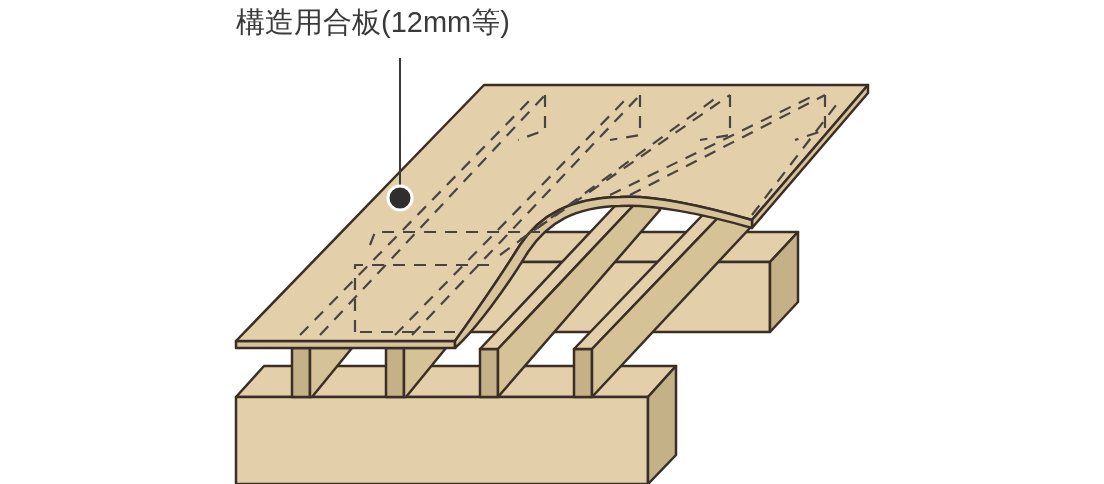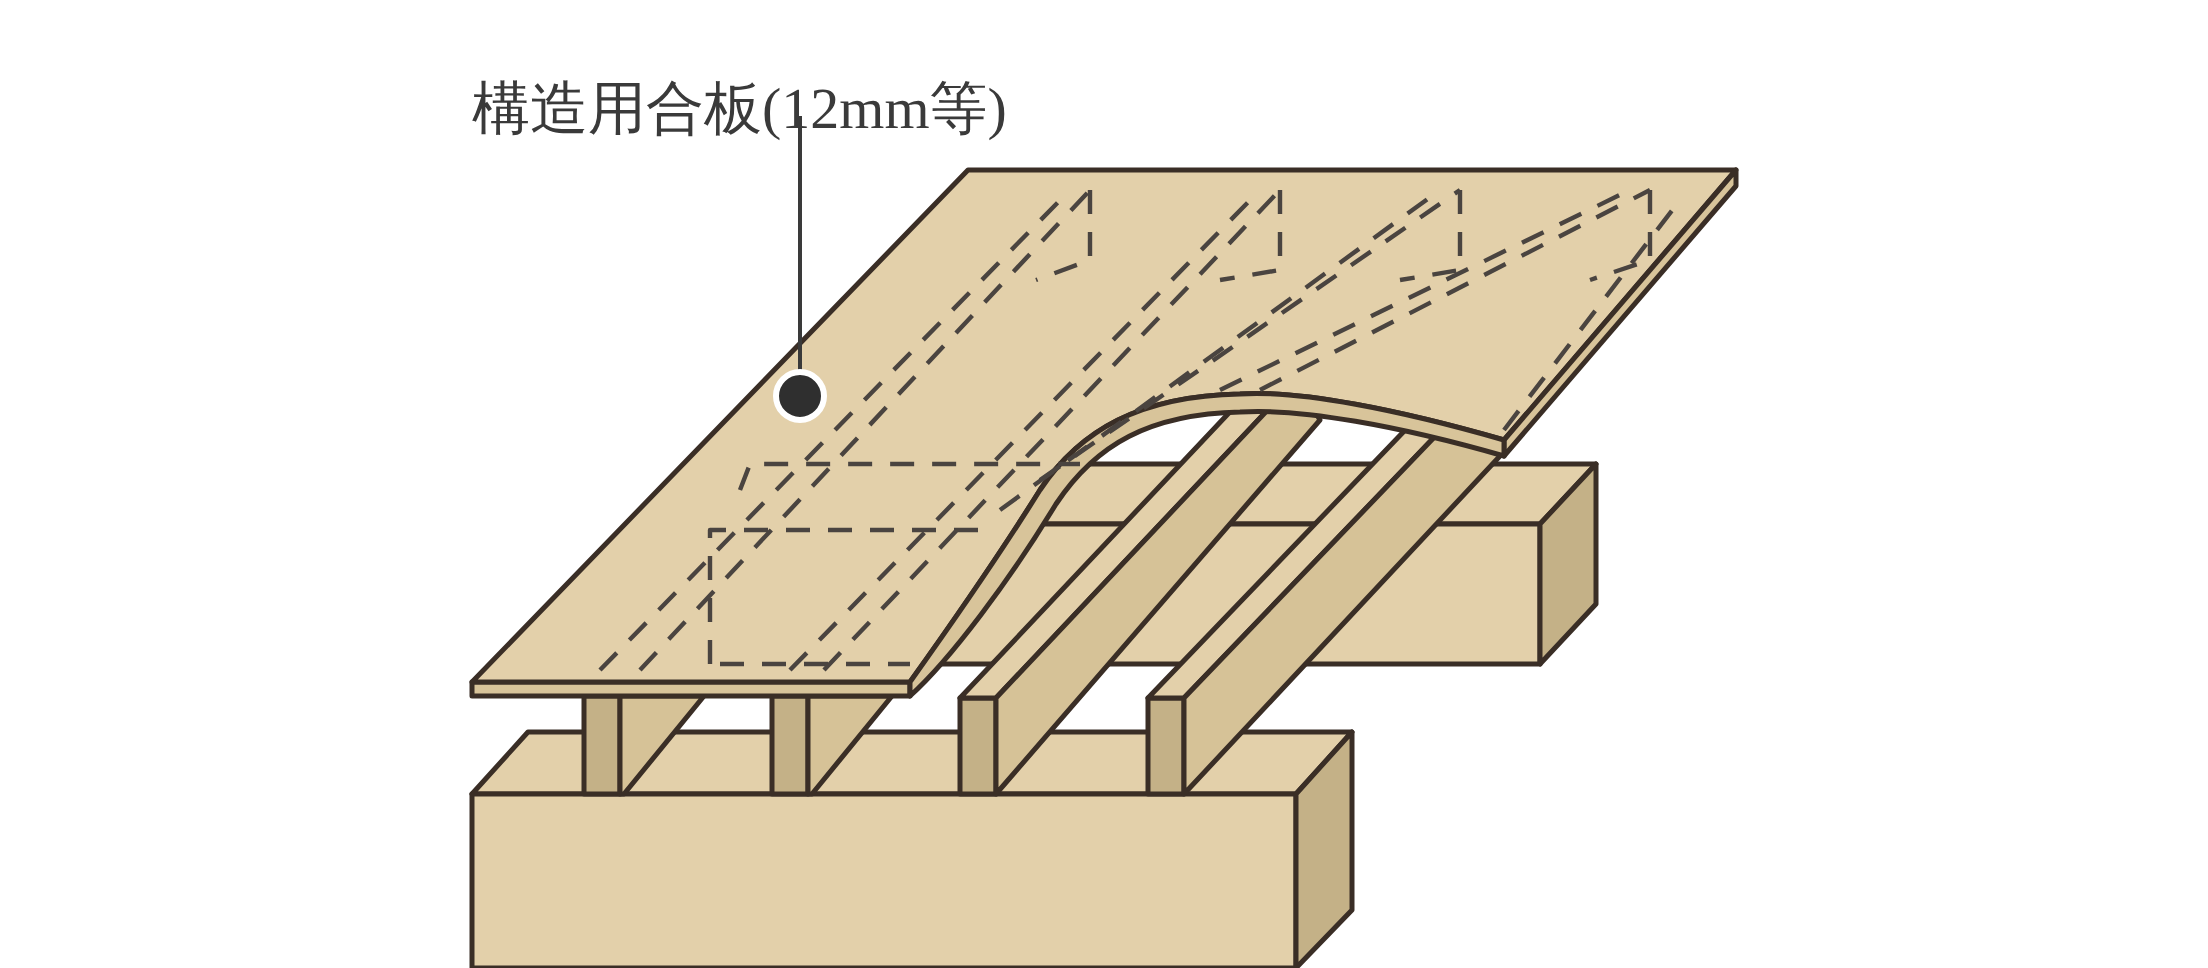--- a/index.html
+++ b/index.html
@@ -1,26 +1,25 @@
 <!DOCTYPE html>
 <html><head>
   <meta charset="utf-8">
   <style>
     html, body { margin: 0; padding: 0; background: #ffffff; }
     body { width: 1104px; height: 484px; position: relative; overflow: hidden; }
     .label {
       position: absolute;
       left: 236px; top: 0px;
-      font-family: Liberation Serif, serif;
+      font-family: Liberation Sans, sans-serif;
       font-size: 29px;
       color: #3a3a3a;
       letter-spacing: 0px;
       line-height: 44px;
       white-space: nowrap;
-      margin-top: 33px;
     }
     svg { position: absolute; left: 0; top: 0; }
   </style>
 </head>
 <body>
 
 <div class="label">構造用合板(12mm等)</div>
 
 <svg width="1104" height="484" viewBox="0 0 1104 484">
   <g stroke="#3a2e26" stroke-width="2.5" stroke-linejoin="round">

